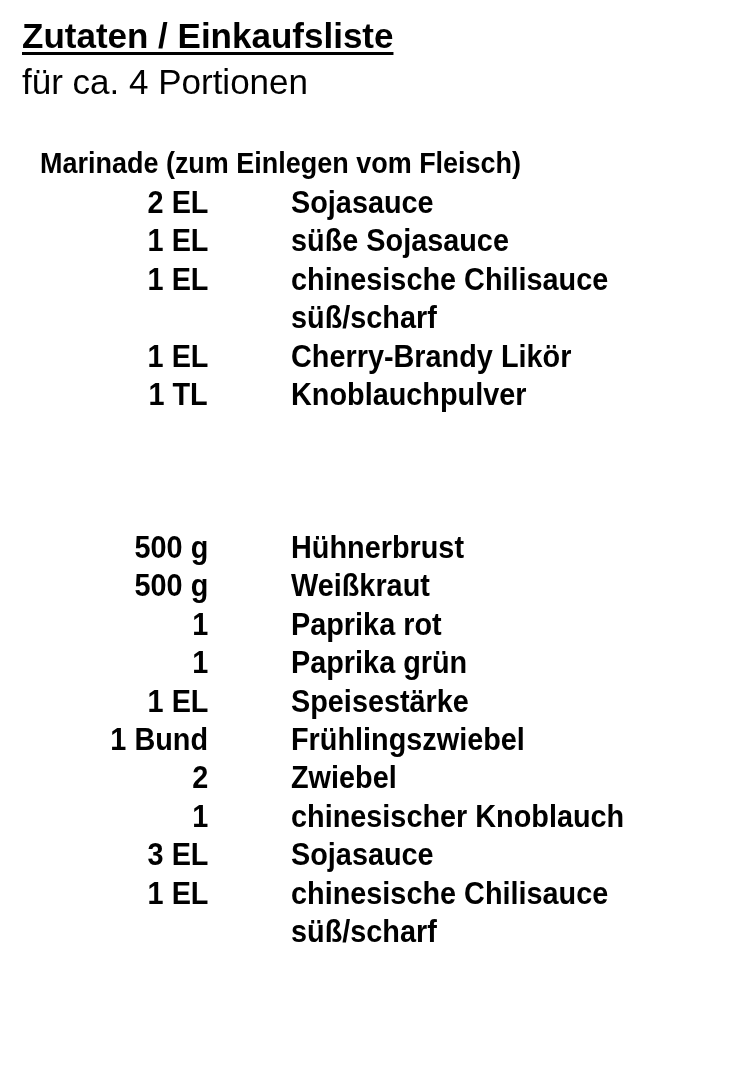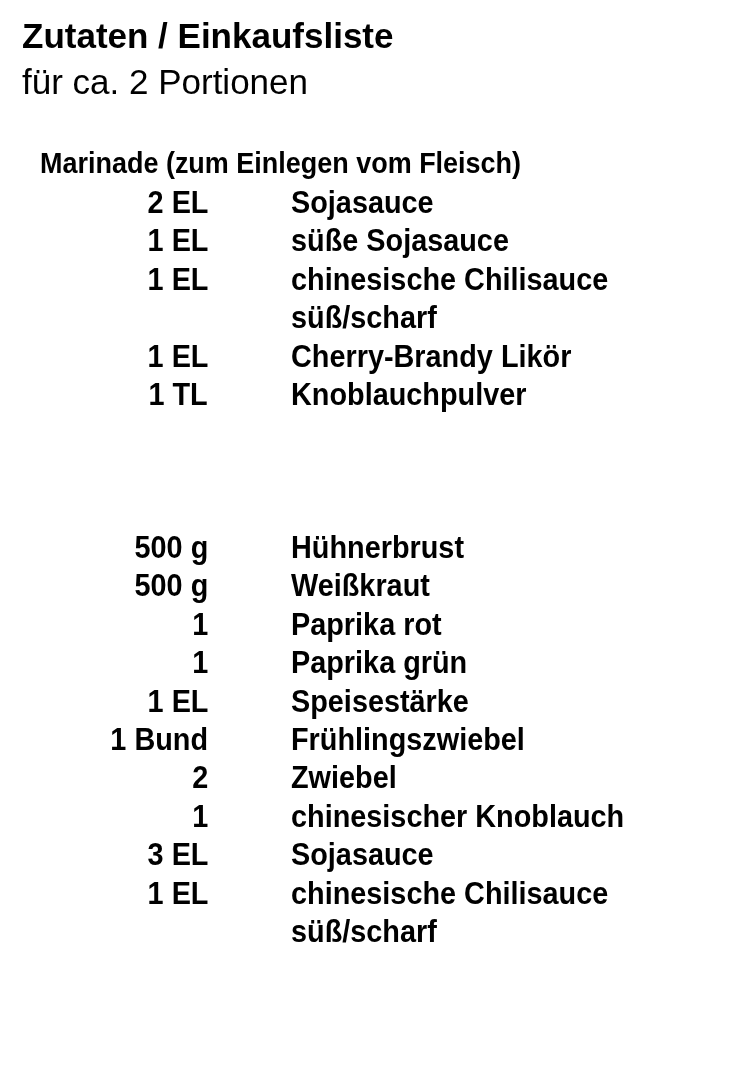--- a/index.html
+++ b/index.html
@@ -2,21 +2,21 @@
 <html><head>
   <meta charset="utf-8">
   <style>
     html, body { margin: 0; padding: 0; background: #ffffff; }
     body {
       width: 750px; height: 1090px; position: relative; overflow: hidden;
       font-family: "Liberation Sans", sans-serif; color: #000000;
     }
     .title {
       position: absolute; left: 22px; top: 14px;
-      font-size: 35px; font-weight: bold; 
+      font-size: 35px; font-weight: bold; text-decoration: underline;
       text-decoration-thickness: 3px; text-underline-offset: 4px;
       line-height: 44px; white-space: nowrap;
     }
     .subtitle {
       position: absolute; left: 22px; top: 60px;
       font-size: 35px; font-weight: normal; line-height: 44px; white-space: nowrap;
     }
     .section-head {
       position: absolute; left: 40px; top: 144px;
       font-size: 29px; font-weight: bold; line-height: 38px; white-space: nowrap;
@@ -35,21 +35,21 @@
       position: absolute; left: 291px; top: 0;
       transform: scaleX(0.93); transform-origin: left center;
     }
     #list-marinade { top: 184px; }
     #list-main { top: 529px; }
   </style>
 </head>
 <body>
 
 <div class="title">Zutaten / Einkaufsliste</div>
-<div class="subtitle">für ca. 2 Portionen</div>
+<div class="subtitle">für ca. 4 Portionen</div>
 
 <div class="section-head">Marinade (zum Einlegen vom Fleisch)</div>
 
 <div class="list" id="list-marinade">
   <div class="row">
       <span class="qty">2 EL</span>
       <span class="name">Sojasauce</span>
     </div>
   <div class="row">
       <span class="qty">1 EL</span>

